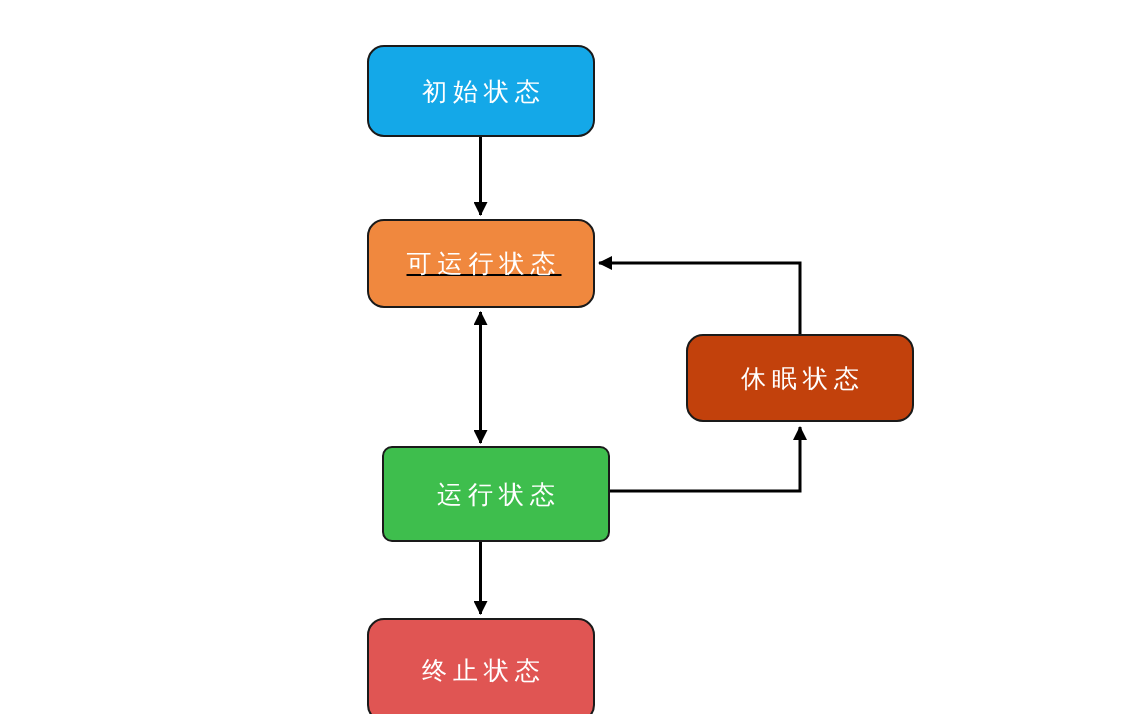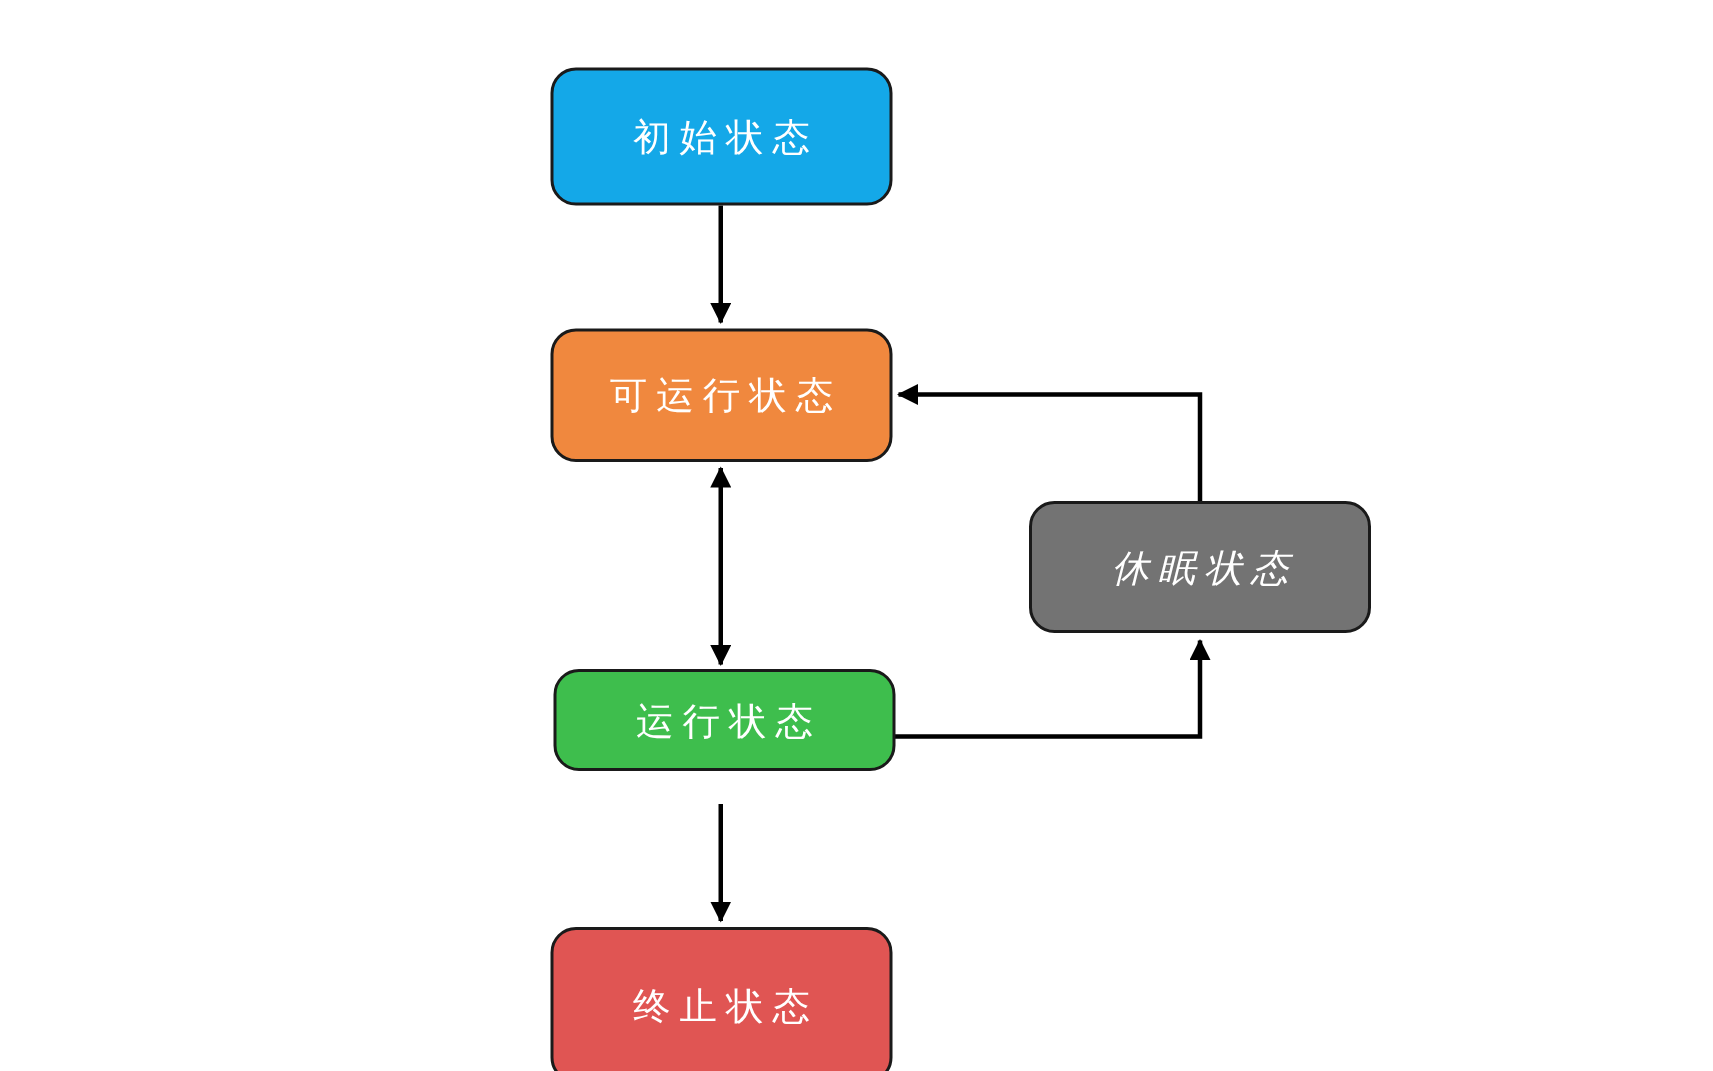--- a/index.html
+++ b/index.html
@@ -43,22 +43,22 @@
   .node-label {
     color: #ffffff;
     font-size: 25px;
     font-weight: 500;
     letter-spacing: 6px;
     margin-right: -6px; 
     white-space: nowrap;
     user-select: none;
   }
   .node-initial    { left: 367px; top: 45px;  height: 92px; }
-  .node-runnable   { left: 367px; top: 219px; height: 89px; }
-  .node-running    { left: 369px; top: 446px; height: 68px; }
+  .node-runnable   { left: 367px; top: 219px; height: 89px; text-decoration: underline; }
+  .node-running    { left: 382px; top: 446px; height: 96px; border-radius: 10px; }
   .node-sleep      { left: 686px; top: 334px; height: 88px; }
   .node-terminated { left: 367px; top: 618px; height: 104px; }
 </style>
 </head>
 <body>
 
 <div class="canvas">
 
   <svg class="arrows" width="1142" height="714" viewBox="0 0 1142 714" xmlns="http://www.w3.org/2000/svg">
     <defs>
@@ -78,21 +78,21 @@
   </div>
 
   <div class="node node-runnable" style="background-color: rgb(240, 136, 62);">
     <span class="node-label">可运行状态</span>
   </div>
 
   <div class="node node-running" style="background-color: rgb(62, 190, 77);">
     <span class="node-label">运行状态</span>
   </div>
 
-  <div class="node node-sleep" style="background-color: #737373; font-style: italic;">
+  <div class="node node-sleep" style="background-color: #c2410c;">
     <span class="node-label">休眠状态</span>
   </div>
 
   <div class="node node-terminated" style="background-color: rgb(224, 85, 83);">
     <span class="node-label">终止状态</span>
   </div>
 
 </div>
 
 </body></html>

